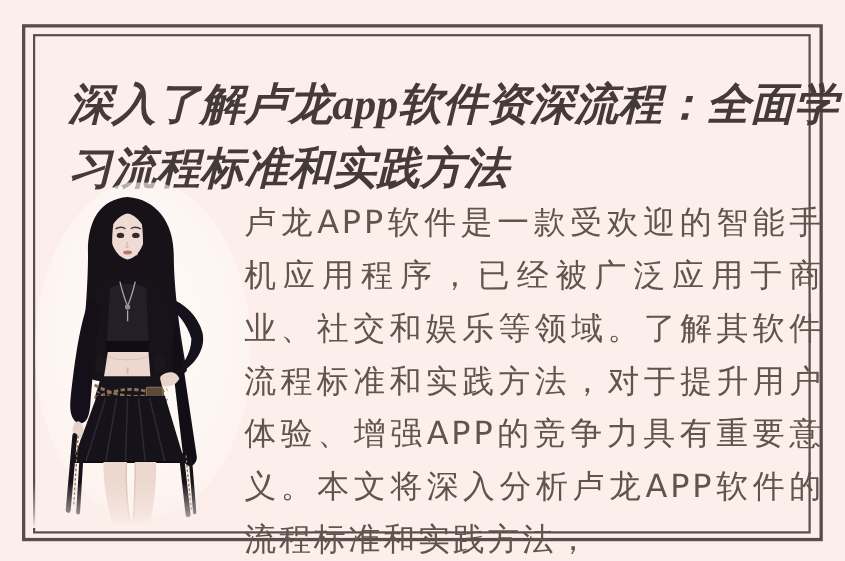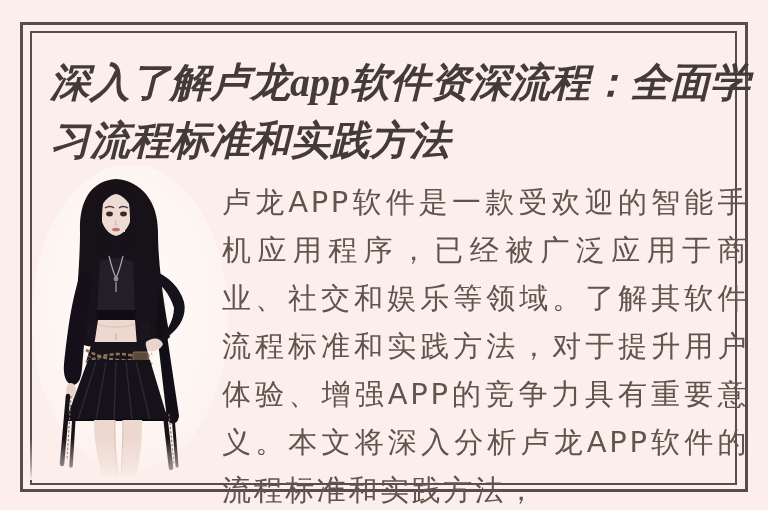--- a/index.html
+++ b/index.html
@@ -32,21 +32,21 @@
     top: 31px;
     width: 703px;
     height: 450px;
     border: 2px solid var(--frame-color, #574d4b);
   }
   .page-title {
     position: absolute;
     left: 46px;
     top: 50px;
     width: 706px;
-    margin: 4px;
+    margin: 16px;
     font-family: "Liberation Serif", "DejaVu Serif", serif;
     font-style: italic;
     font-weight: 700;
     font-size: 40px;
     line-height: 58px;
     letter-spacing: 0px;
     color: var(--title-color, #443a37);
   }
   .hero-figure {
     position: absolute;

